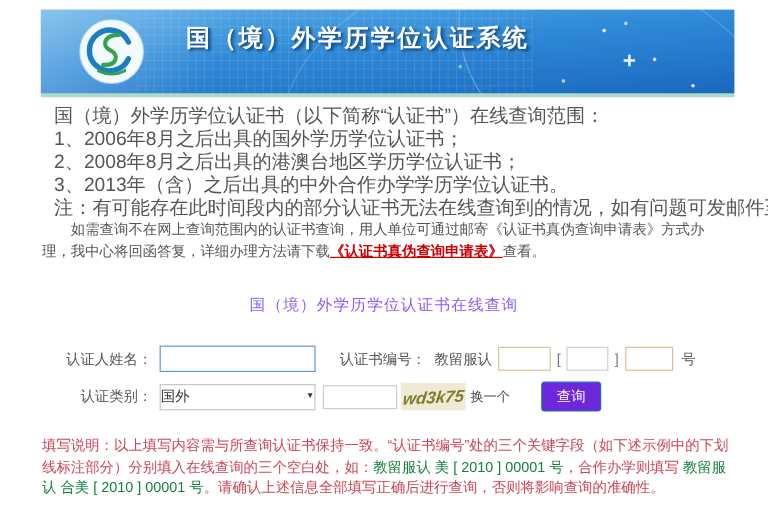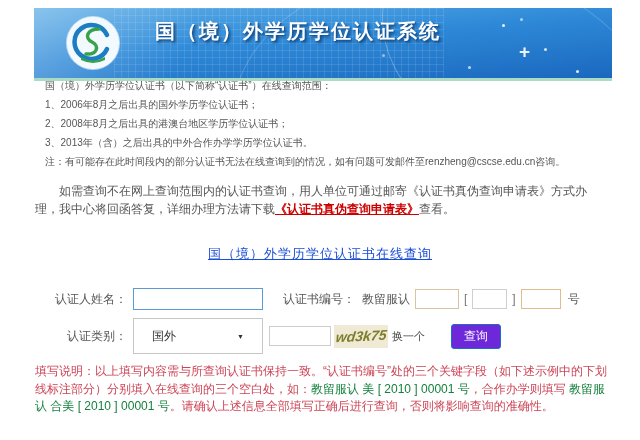--- a/index.html
+++ b/index.html
@@ -48,46 +48,46 @@
   .hdr-title {
     font-size: 20px; font-weight: bold; color: #fff; letter-spacing: 2px; white-space: nowrap;
     text-shadow: 1px 1px 0 #155a9e, 2px 2px 3px rgba(10,50,100,.85);
   }
   .hdr-subtitle {
     margin-top: 5px; font-size: 14px; color: #fff; letter-spacing: 7px; white-space: nowrap;
     font-family: "Liberation Serif", "DejaVu Serif", serif; font-style: italic;
     text-shadow: 1px 1px 2px #155a9e;
   }
   
-  .intro { position: absolute; left: 45px; top: 76px; width: 560px; font-size: 10px; color: #555; }
+  .intro { position: absolute; left: 45px; top: 88px; width: 560px; font-size: 16px; color: #555; }
   .intro p { margin: 0; line-height: 19px; white-space: nowrap; }
   .mail-para {
     position: absolute; left: 35px; top: 182px; width: 574px; margin: 0;
     font-size: 12px; color: #555; line-height: 18px; text-indent: 2em;
   }
   .dl-link { color: #cc0000; font-weight: bold; text-decoration: underline; cursor: pointer; }
   
   .form-title {
     position: absolute; left: 0; right: 0; top: 245px; margin: 0; text-align: center;
-    font-size: 13px; color: #1d4ed8; font-weight: normal; letter-spacing: 1px; text-decoration: underline;
+    font-size: 13px; color: #8b5cf6; font-weight: normal; letter-spacing: 1px;
   }
   .frow { position: absolute; left: 35px; width: 574px; display: flex; align-items: center; }
   .frow1 { top: 288px; }
   .frow2 { top: 318px; }
   .lbl { font-size: 12px; color: #555; white-space: nowrap; }
   .w1 { width: 92px; text-align: right; }
   .w2 { width: 76px; text-align: right; margin-left: 16px; }
   .name-input {
     width: 130px; height: 22px; border: 1px solid #5b9bd5; margin-left: 6px;
     padding: 0 4px; font-size: 12px; outline: none;
   }
   .sel {
-    width: 130px; height: 36px; border: 1px solid #c6c6c6; margin-left: 6px; background: #fff;
+    width: 130px; height: 22px; border: 1px solid #c6c6c6; margin-left: 6px; background: #fff;
     display: flex; align-items: center; justify-content: space-between;
-    padding: 0 18px; font-size: 12px; color: #333; cursor: pointer;
+    padding: 0 0; font-size: 12px; color: #333; cursor: pointer;
   }
   .sel-arrow { font-size: 7px; color: #333; }
   .prefix, .suffix { font-size: 12px; color: #555; margin-left: 7px; white-space: nowrap; }
   .cert-input {
     height: 20px; border: 1px solid #d6c5a2; margin-left: 5px; padding: 0 3px;
     font-size: 12px; outline: none;
   }
   .c1 { width: 44px; } .c2 { width: 35px; border-color: #cfcfcf; } .c3 { width: 40px; border-color: #e0bd8c; }
   .sep { margin-left: 5px; font-size: 12px; color: #777; }
   .captcha-input { width: 62px; height: 20px; border: 1px solid #cccccc; margin-left: 6px; padding: 0 3px; font-size: 12px; outline: none; }

